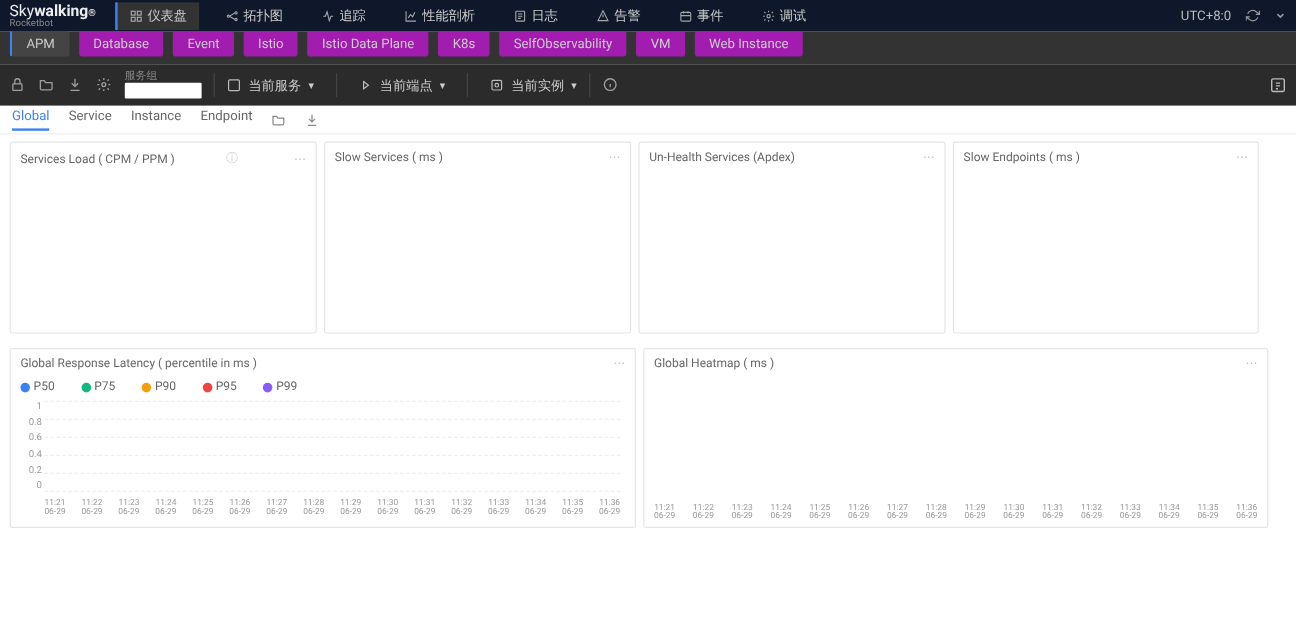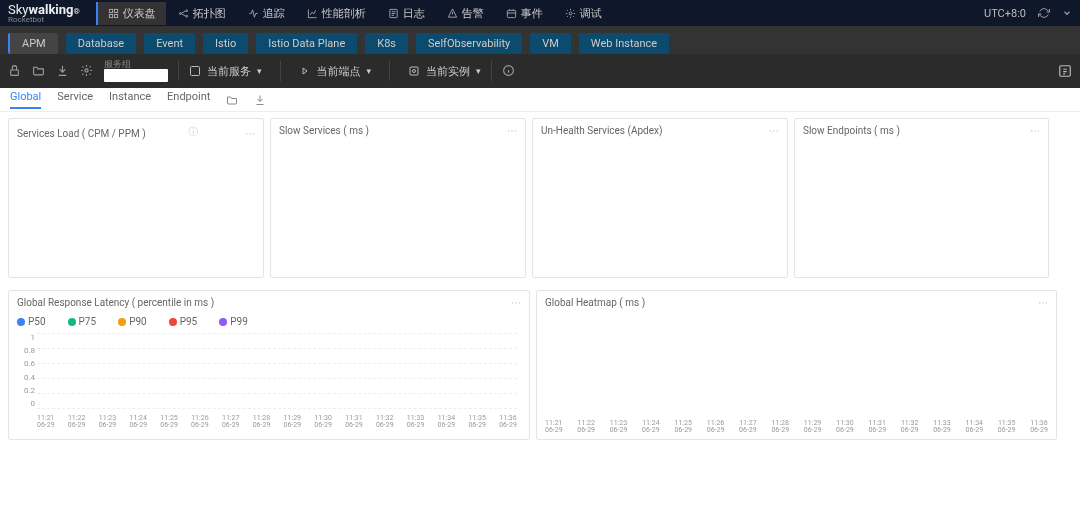--- a/index.html
+++ b/index.html
@@ -3,29 +3,29 @@
 <meta charset="utf-8">
 <style>
 * { margin: 0; padding: 0; box-sizing: border-box; font-family: -apple-system, BlinkMacSystemFont, "Segoe UI", Roboto, sans-serif; }
 body { width: 1080px; height: 521px; background: #fff; overflow: hidden; font-size: 11px; color: #333; }
 
 .topbar { background: #0f172a; height: 26px; display: flex; align-items: center; padding: 0 8px; color: #ccc; }
 .logo { display: flex; flex-direction: column; line-height: 1; margin-right: 16px; }
 .logo-main { font-size: 13px; font-weight: 400; color: #eee; }
 .logo-main b { font-weight: 700; }
 .logo-sub { font-size: 8px; color: #888; }
-.nav-items { display: flex; gap: 2px; }
+.nav-items { display: flex; gap: 12px; }
 .nav-item { display: flex; align-items: center; gap: 4px; padding: 4px 10px; color: #ccc; cursor: pointer; font-size: 11px; }
 .nav-item.active { background: #333; border-left: 2px solid #3b82f6; }
 .nav-item .ico { width: 11px; height: 11px; display: inline-flex; align-items: center; justify-content: center; opacity: .8; }
 .topbar-right { margin-left: auto; display: flex; align-items: center; gap: 12px; color: #bbb; font-size: 11px; }
 .topbar-right .ico-btn { cursor: pointer; opacity: .8; }
 
-.tabsbar { background: #333; height: 28px; display: flex; align-items: flex-end; padding: 0 8px; gap: 8px; }
-.tab { background: #0c4a6e; color: #ccc; padding: 4px 12px; font-size: 11px; border-radius: 2px; cursor: pointer; }
+.tabsbar { background: #333; height: 28px; display: flex; align-items: flex-start; padding: 0 8px; gap: 8px; }
+.tab { background: #a21caf; color: #ccc; padding: 4px 12px; font-size: 11px; border-radius: 2px; cursor: pointer; }
 .tab.active { background: #444; border-left: 2px solid #3b82f6; }
 
 .toolbar { background: #2b2b2b; height: 34px; display: flex; align-items: center; padding: 0 8px; gap: 10px; color: #bbb; }
 .tool-ico { width: 14px; height: 14px; cursor: pointer; opacity: .8; }
 .sel-group { display: flex; flex-direction: column; line-height: 1; }
 .sel-label { font-size: 9px; color: #888; }
 .sel-box { background: #fff; height: 13px; width: 64px; border-radius: 1px; }
 .sel-wide { display: flex; align-items: center; gap: 6px; font-size: 11px; color: #ccc; cursor: pointer; }
 .sel-wide .chev { font-size: 9px; }
 .tool-sep { width: 1px; height: 20px; background: #444; }

